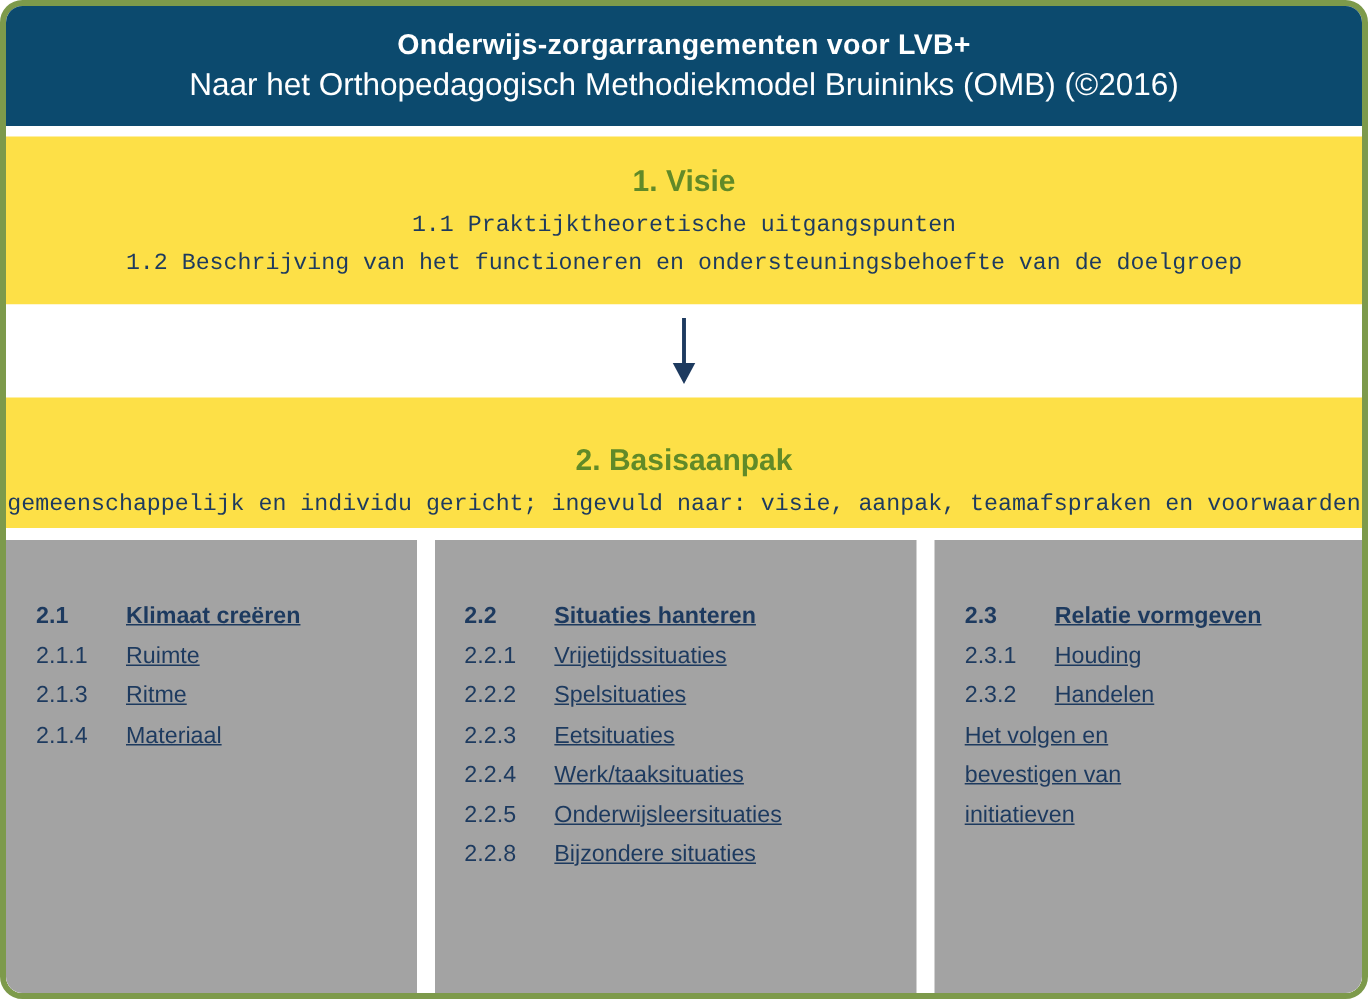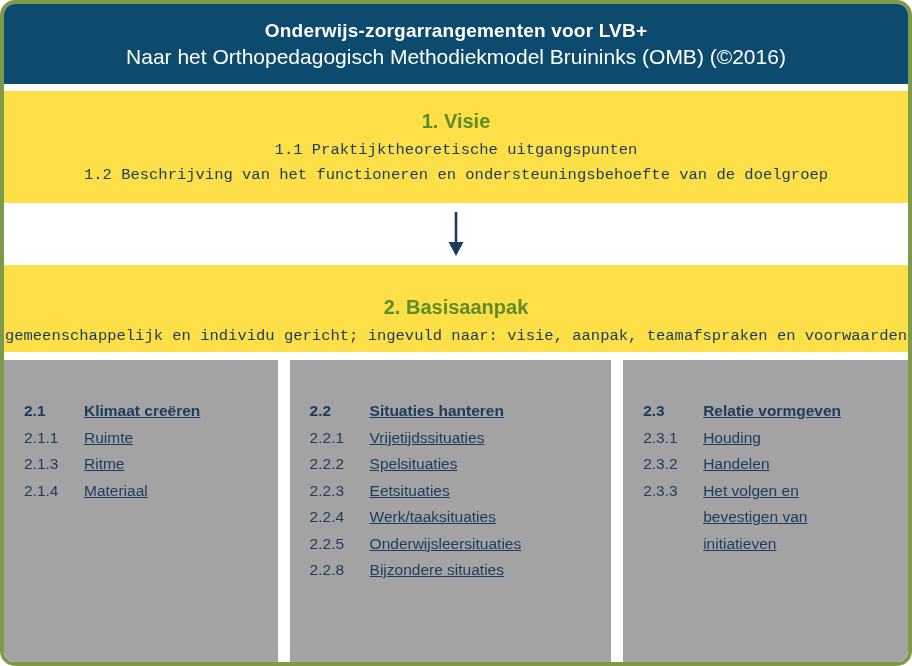--- a/index.html
+++ b/index.html
@@ -180,21 +180,20 @@
       </div>
       <div class="row">
         <span class="num">2.3.1</span>
         <span class="lbl">Houding</span>
       </div>
       <div class="row">
         <span class="num">2.3.2</span>
         <span class="lbl">Handelen</span>
       </div>
       <div class="row">
-        <span class="num">2.3.3</span>
         <span class="lbl">Het volgen en
 bevestigen van
 initiatieven</span>
       </div>
     </div>
 
   </div>
 </div>
 
 </body></html>

